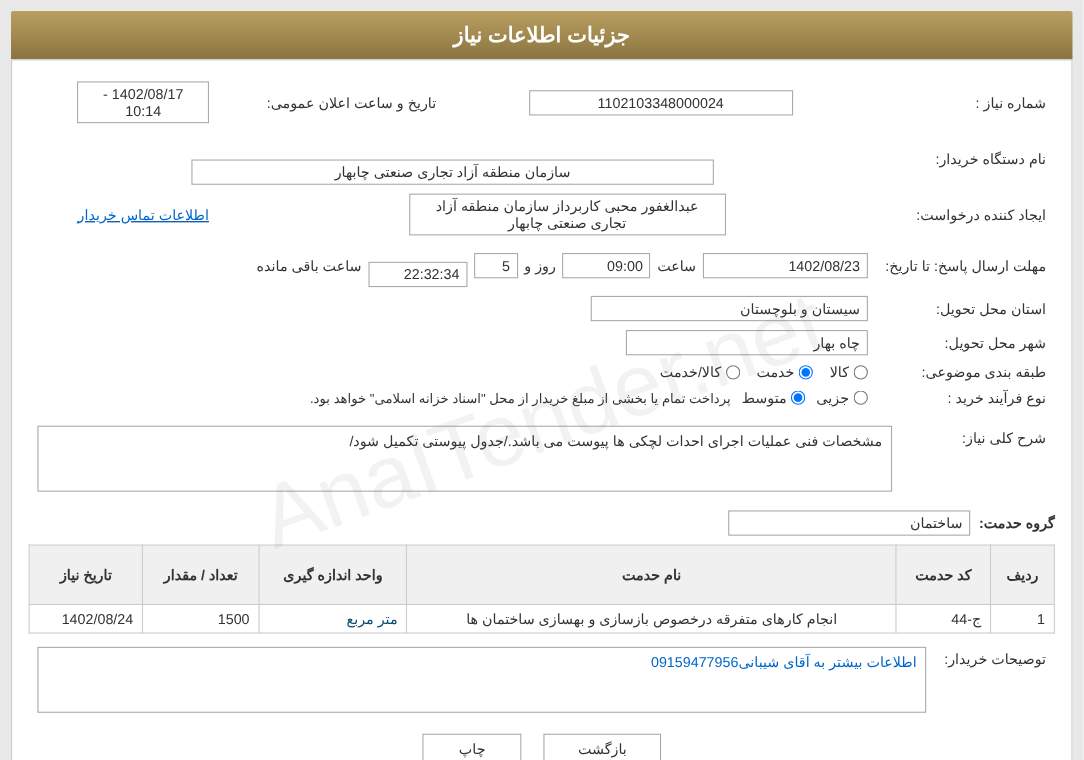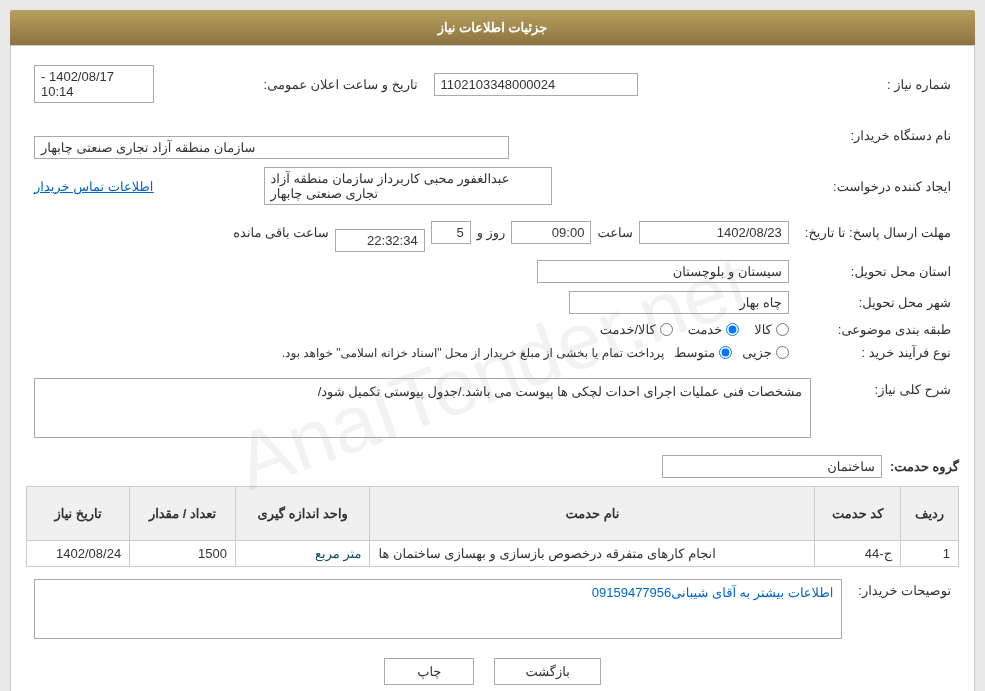--- a/index.html
+++ b/index.html
@@ -14,21 +14,21 @@
       width: 985px;
       margin: 0 auto;
       background: #e8e8e8;
       padding: 10px;
     }
     .header-bar {
       background: linear-gradient(to bottom, #b8a060, #8b7340);
       color: #fff;
       text-align: center;
       padding: 10px 15px;
-      font-size: 13px;
+      font-size: 19px;
       font-weight: bold;
       border-radius: 2px 2px 0 0;
     }
     .main-content {
       background: #fff;
       border: 1px solid #ccc;
       padding: 15px;
     }
     .info-table {
       width: 100%;
@@ -40,32 +40,32 @@
       vertical-align: middle;
     }
     .label-cell {
       text-align: right;
       color: #333;
       white-space: nowrap;
       width: 140px;
       font-weight: normal;
     }
     .value-cell {
-      text-align: left;
+      text-align: center;
       text-decoration: underline;
     }
     .input-box {
       border: 1px solid #aaa;
       background: #fff;
       padding: 3px 6px;
       display: inline-block;
       min-height: 22px;
     }
     .input-medium {
-      width: 204px;
+      width: 240px;
     }
     .input-small {
       width: 120px;
     }
     .input-date {
       width: 150px;
     }
     .link-blue {
       color: #0066cc;
       text-decoration: underline;
@@ -114,21 +114,21 @@
       padding: 19px 8px;
       text-align: center;
       font-weight: bold;
       color: #333;
     }
     .services-table td {
       border: 1px solid #ccc;
       padding: 5px 8px;
     }
     .services-table td.text-right {
-      text-align: left;
+      text-align: center;
     }
     .services-table td.colored-link {
       color: #0c4a6e;
     }
     .group-row {
       display: flex;
       align-items: center;
       gap: 8px;
       direction: rtl;
       margin: 5px 0;

